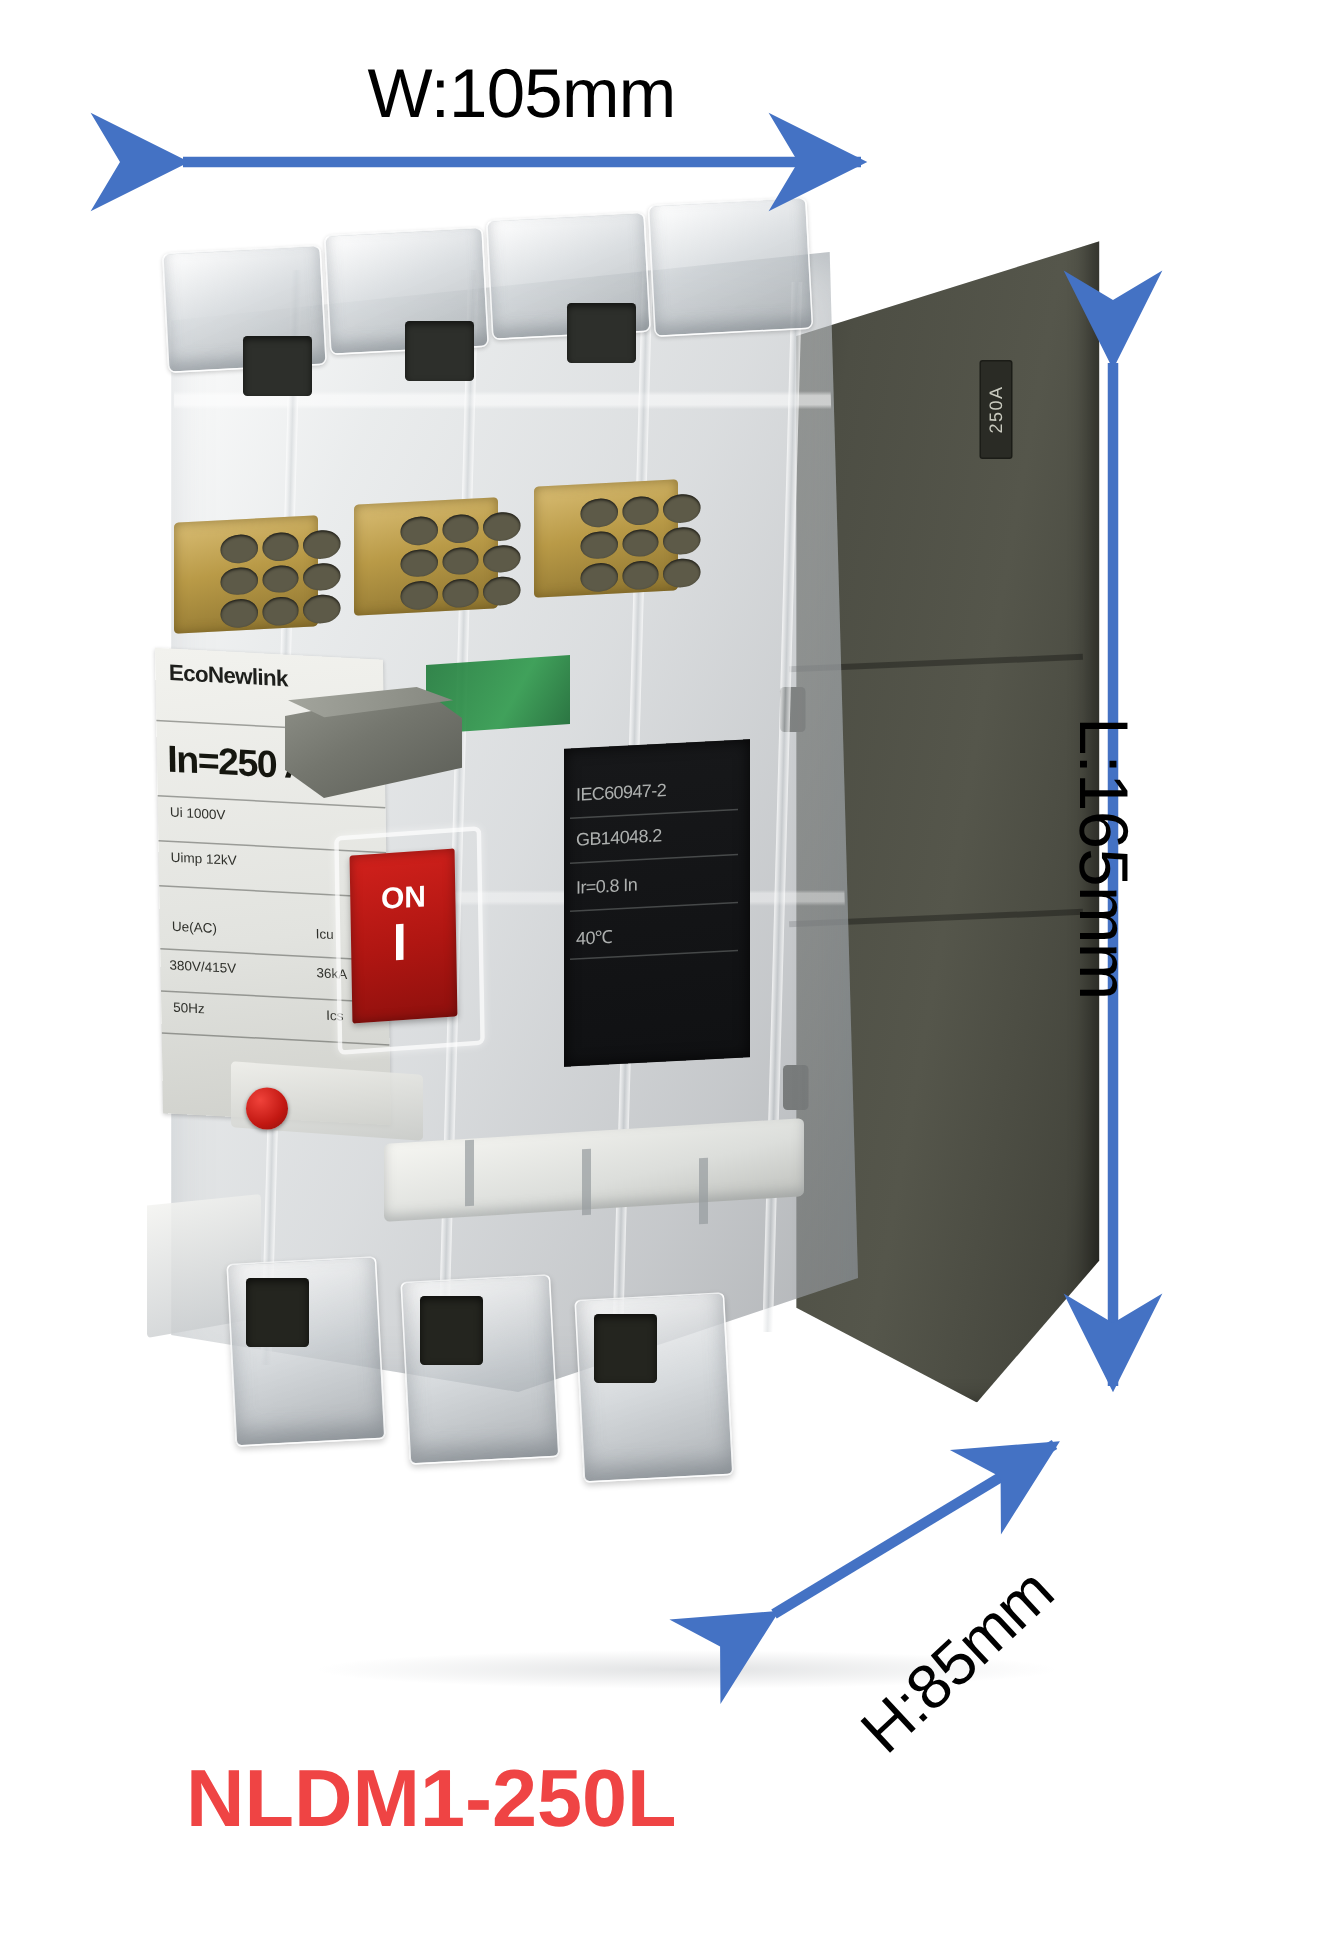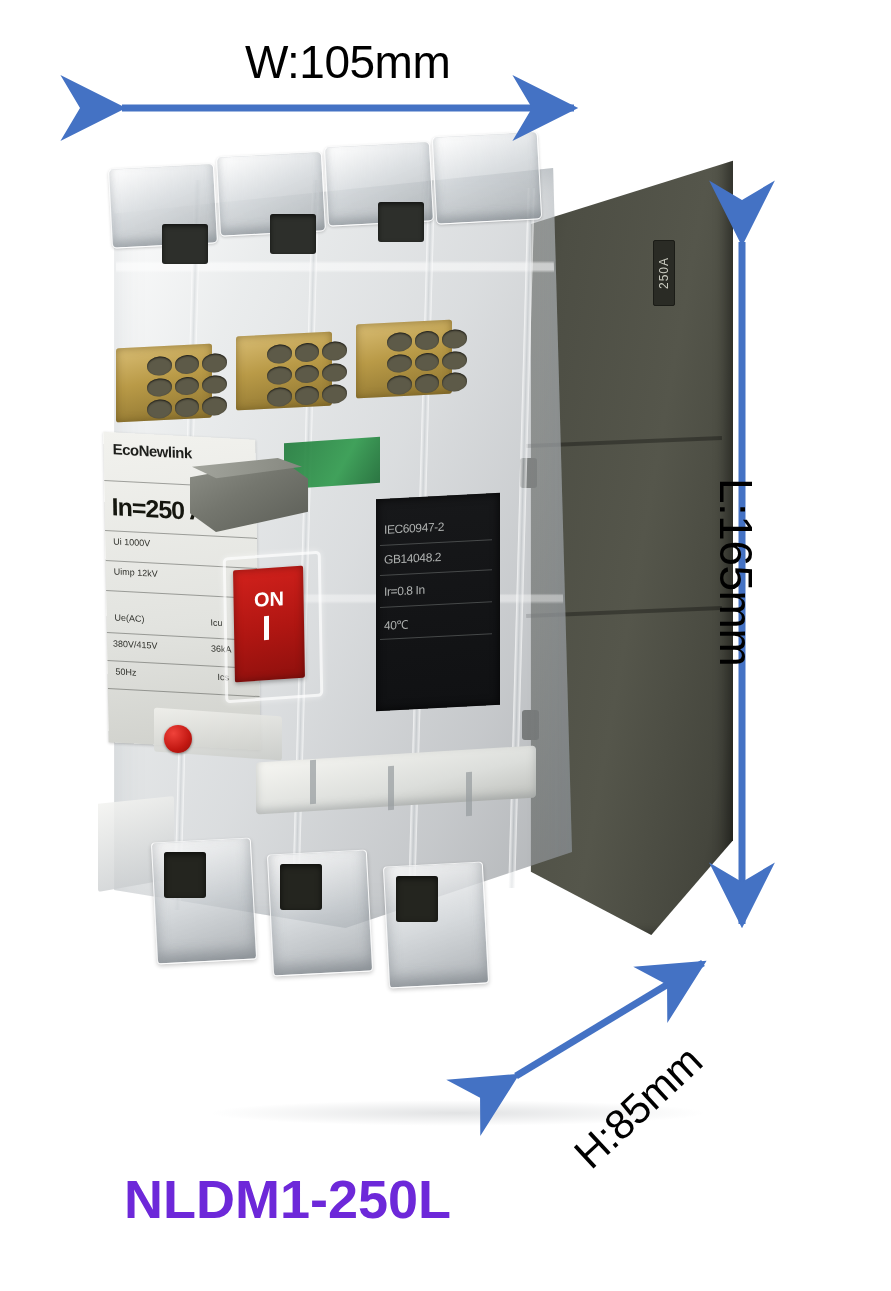--- a/index.html
+++ b/index.html
@@ -28,21 +28,21 @@
     transform:rotate(90deg);
   }
   #h-label{
     left:565px;top:1143px;font-size:42px;
     transform-origin:0 0;
     transform:rotate(-43deg);
   }
   #model-label{
     position:absolute;left:124px;top:1168px;
     font-size:54px;font-weight:bold;
-    color:#6d28d9;
+    color:#ef4444;
     letter-spacing:0px;
     font-family:"Liberation Sans", sans-serif;
   }
 
   
   #arrows{position:absolute;left:0;top:0;width:891px;height:1291px;pointer-events:none;}
 
   
   #product{
     position:absolute;

